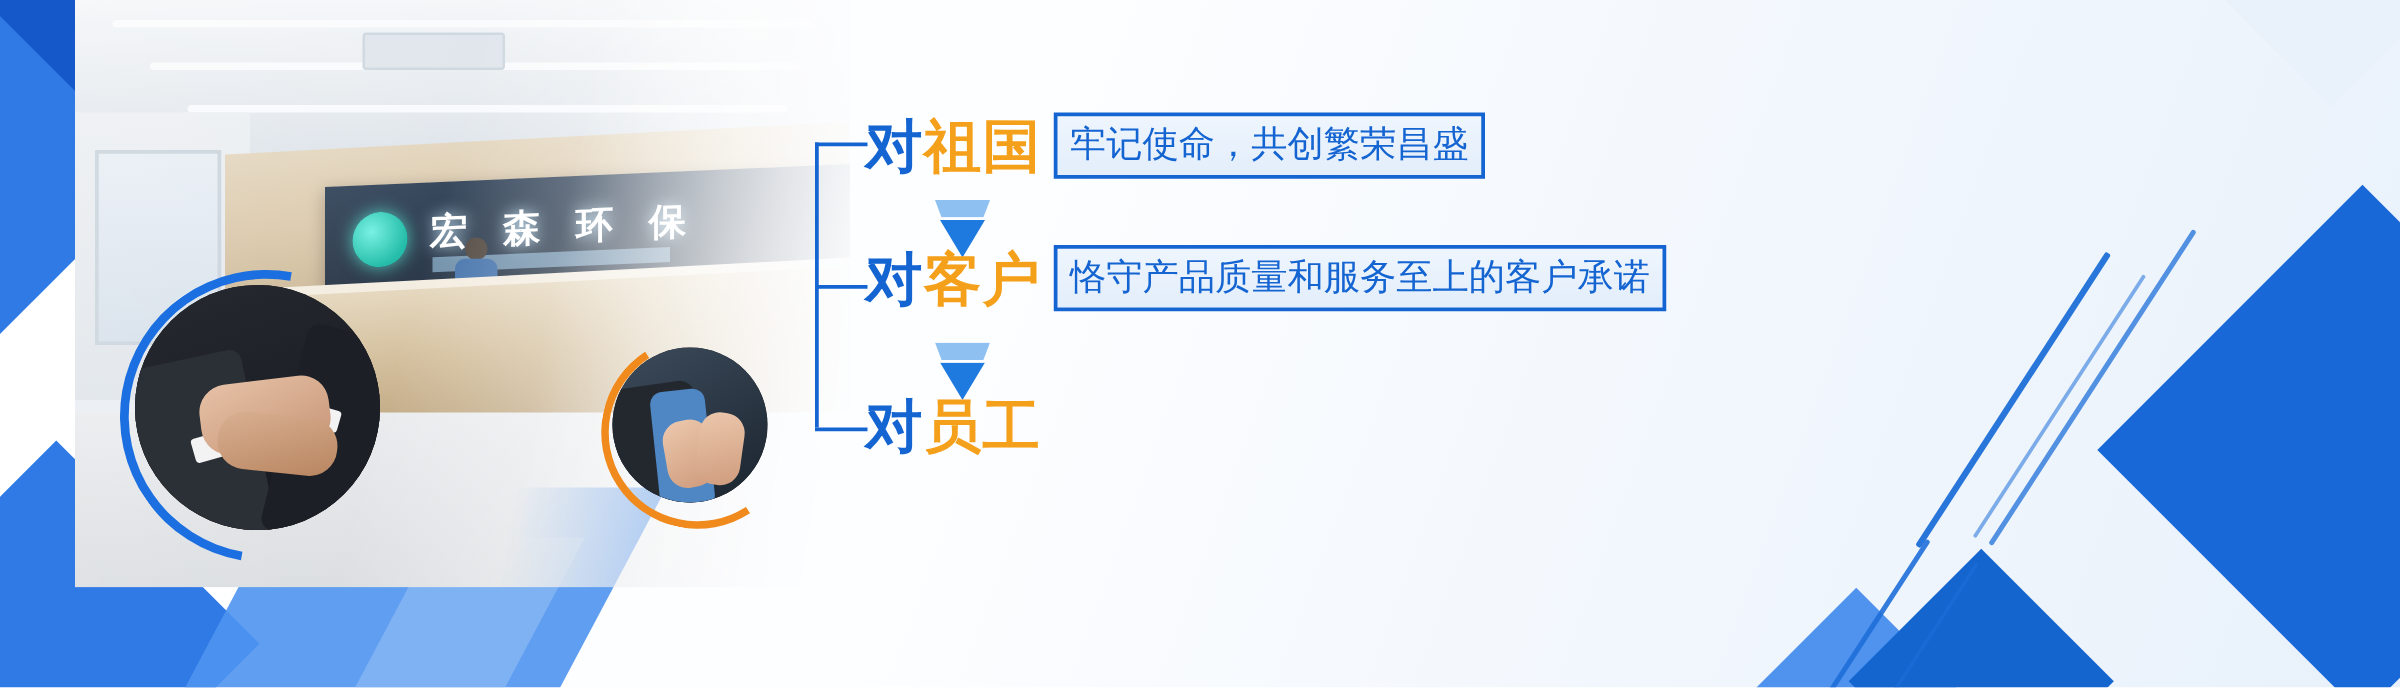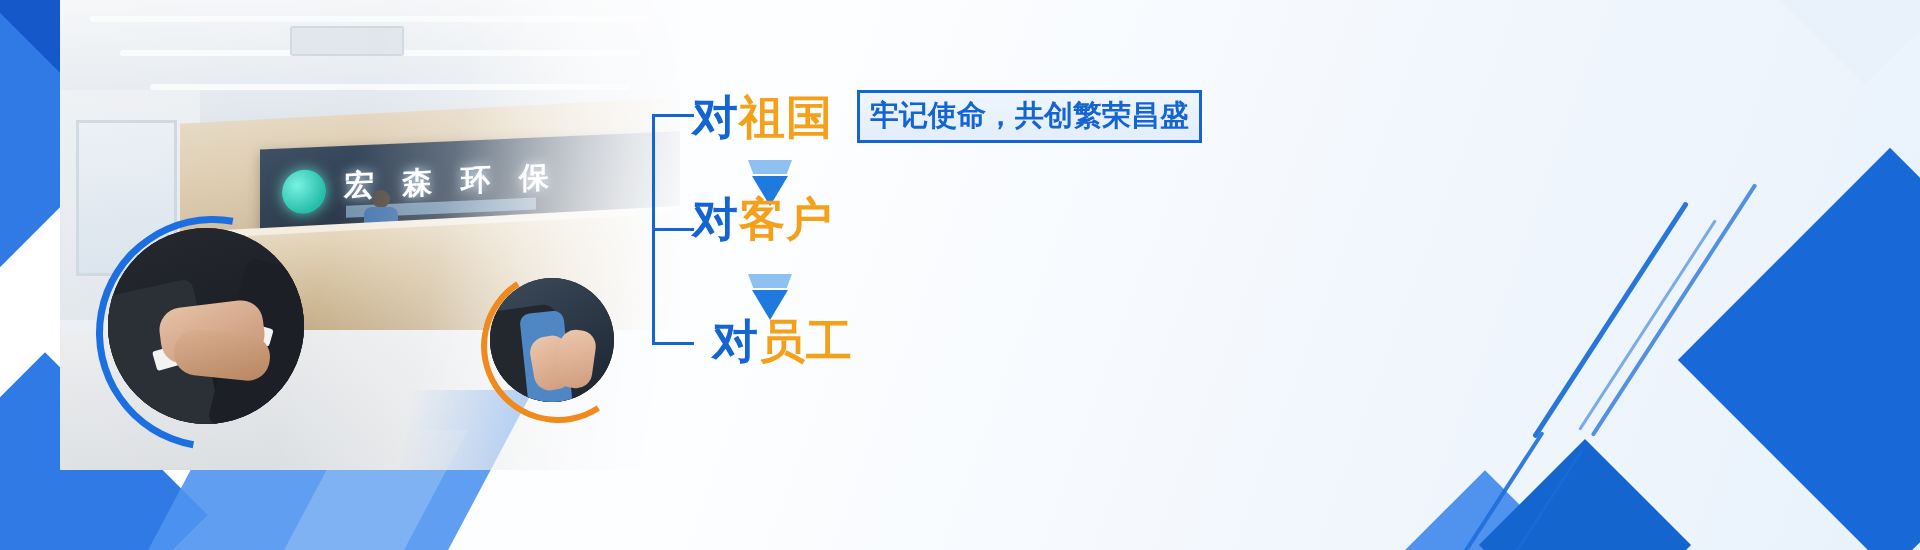--- a/index.html
+++ b/index.html
@@ -113,33 +113,33 @@
   .flow .spine{position:absolute;left:0;top:18px;width:3px;height:228px;background:#1464d2;}
   .flow .tick{position:absolute;left:0;width:42px;height:3px;background:#1464d2;}
   .flow .t1{top:18px;}
   .flow .t2{top:132px;}
   .flow .t3{top:246px;}
 
   
   .row{position:absolute;display:flex;align-items:center;}
   .r1{left:692px;top:90px;}
   .r2{left:692px;top:196px;}
-  .r3{left:712px;top:318px;}
+  .r3{left:692px;top:318px;}
 
   .head-txt{font-size:46px;font-weight:700;line-height:1;white-space:nowrap;
     font-family:"DejaVu Sans","Liberation Sans",sans-serif;letter-spacing:1px;}
   .head-blue{color:#1464d2;}
   .head-orange{color:#f5a01b;}
 
   .pill{
-    margin-left:24px;
+    margin-left:10px;
     border:3px solid #1464d2;
     background:linear-gradient(180deg,#eef5fd 0%,#e3eefb 100%);
     color:#1464d2;
-    font-size:29px;font-weight:700;line-height:1;
+    font-size:29px;font-weight:400;line-height:1;
     padding:8px 10px 10px 10px;white-space:nowrap;
     font-family:"DejaVu Sans","Liberation Sans",sans-serif;
   }
 
   
   .arrow{position:absolute;width:44px;height:46px;}
   .a1{left:748px;top:160px;}
   .a2{left:748px;top:274px;}
   .arrow .top{position:absolute;left:0;top:0;width:44px;height:14px;
     background:#8fc0f2;clip-path:polygon(0 0,100% 0,88% 100%,12% 100%);}
@@ -235,20 +235,21 @@
     <span class="pill">牢记使命，共创繁荣昌盛</span>
   </div>
 
   <div class="arrow a1">
     <div class="top"></div>
     <div class="bot"></div>
   </div>
 
   <div class="row r2">
     <span class="head-txt"><span class="head-blue">对</span><span class="head-orange">客户</span></span>
+    <span class="pill">恪守产品质量和服务至上的客户承诺</span>
   </div>
 
   <div class="arrow a2">
     <div class="top"></div>
     <div class="bot"></div>
   </div>
 
   <div class="row r3">
     <span class="head-txt"><span class="head-blue">对</span><span class="head-orange">员工</span></span>
   </div>

